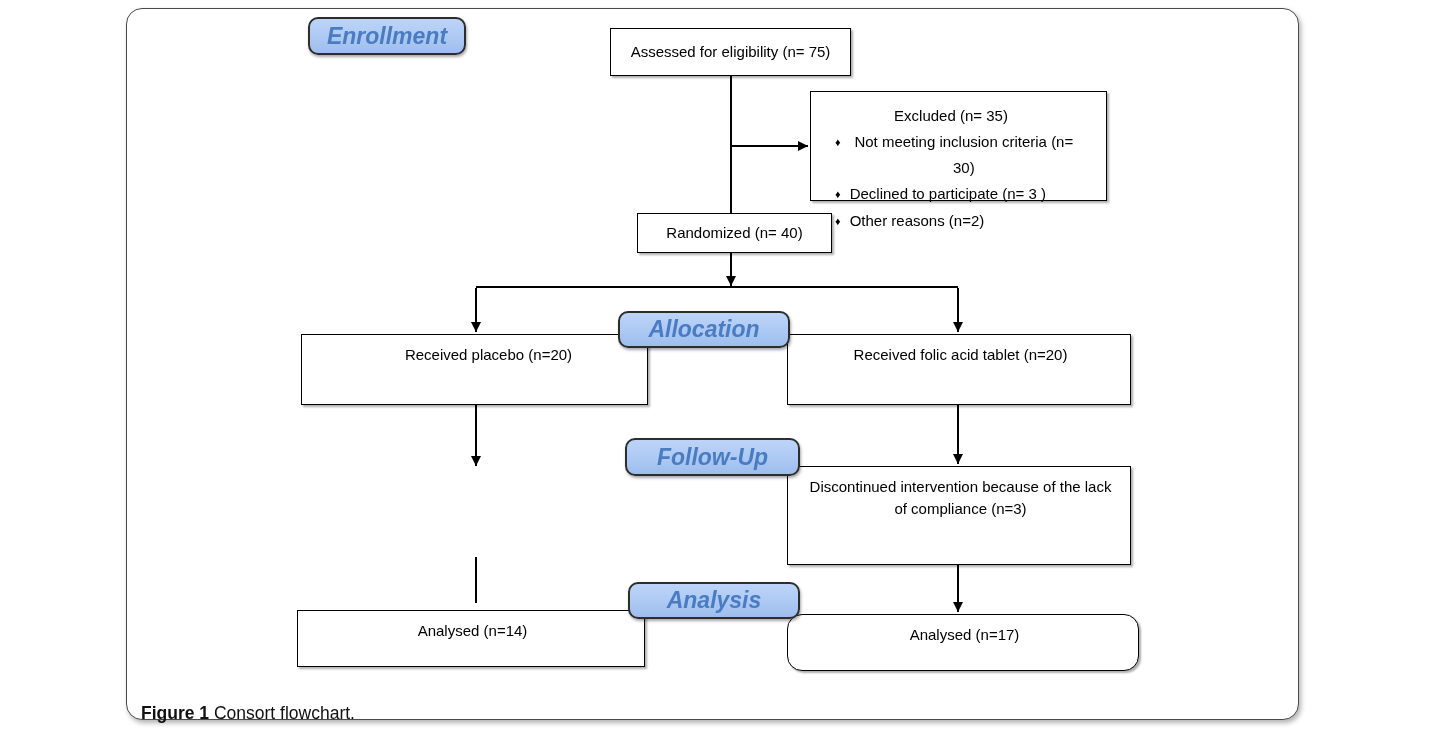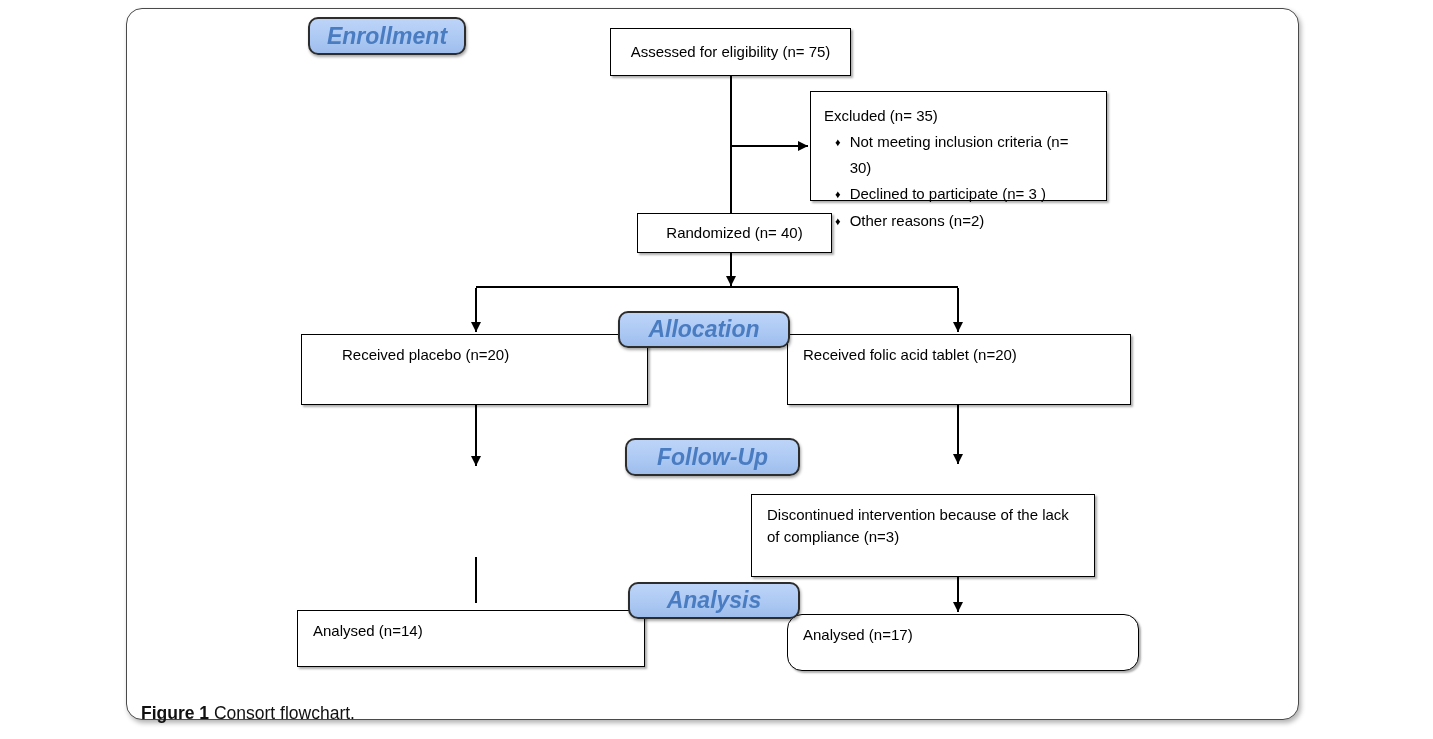--- a/index.html
+++ b/index.html
@@ -1,39 +1,39 @@
 <!DOCTYPE html>
 <html style="--stage_fill: #abc8f3; --stage_text: #4a7cc2; --stage_border: #2d2d2d; --box_border: #000000;"><head>
 <meta charset="utf-8">
 <style>
   html,body{margin:0;padding:0;background:#ffffff;}
   .canvas{
     position:relative;width:1433px;height:739px;background:#ffffff;overflow:hidden;
-    font-family:"Liberation Sans", sans-serif;color:#000;
+    font-family:"Liberation Sans", sans-serif;color:#000;text-align:center;
   }
   .panel{
     position:absolute;left:126px;top:8px;width:1171px;height:710px;
     border:1.5px solid #4a4a4a;border-radius:16px;background:#ffffff;
     box-shadow:2px 3px 5px rgba(0,0,0,0.30);
   }
   svg.connectors{position:absolute;left:0;top:0;}
   svg.connectors path{stroke:#000;stroke-width:2;fill:none;}
   .wbox{
     position:absolute;box-sizing:border-box;background:#fff;border:1.5px solid #000;
     box-shadow:2px 2px 2px rgba(0,0,0,0.32);font-size:15px;line-height:20px;
   }
   .wbox.center{display:flex;align-items:center;justify-content:center;}
   .wbox.topleft{padding:9px 12px 0 15px;line-height:22px;}
   #assessed{left:610px;top:28px;width:241px;height:48px;}
   #excluded{left:810px;top:91px;width:297px;height:110px;padding:11px 28px 0 13px;}
   #randomized{left:637px;top:213px;width:195px;height:40px;}
   #alloc-left{left:301px;top:334px;width:347px;height:71px;padding-left:40px;}
   #alloc-right{left:787px;top:334px;width:344px;height:71px;}
   #fu-left{left:301px;top:468px;width:347px;height:89px;}
-  #fu-right{left:751px;top:466px;width:344px;height:83px;margin-top:28px;}
+  #fu-right{left:787px;top:466px;width:344px;height:99px;}
   #an-left{left:297px;top:610px;width:348px;height:57px;}
   #an-right{left:787px;top:614px;width:352px;height:57px;border-radius:15px;}
   #excluded .xtitle{line-height:26px;}
   #excluded ul{list-style:none;margin:0;padding:0;}
   #excluded li{display:flex;align-items:baseline;gap:9px;padding-left:11px;line-height:26px;}
   #excluded .bullet{font-size:11px;position:relative;top:-1px;}
   .stage{
     position:absolute;box-sizing:border-box;display:flex;align-items:center;justify-content:center;
     border:2px solid var(--stage_border);border-radius:10px;
     background:linear-gradient(180deg,#bdd4f8 0%,var(--stage_fill) 60%,#9fbdec 100%);

